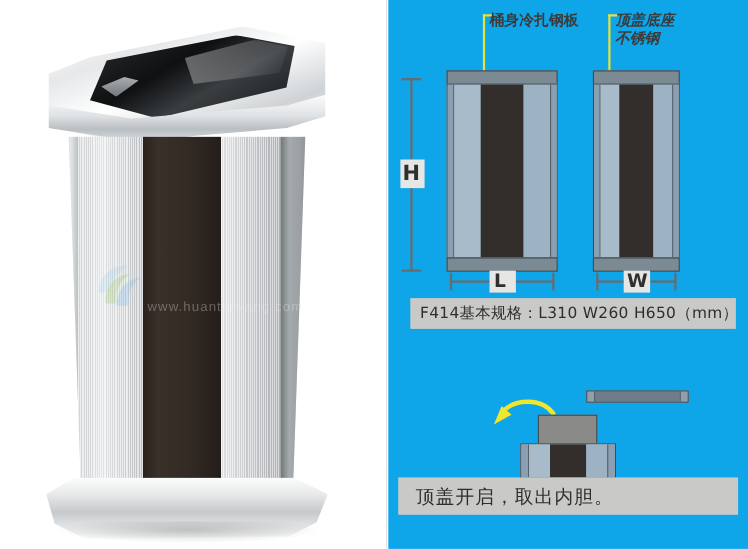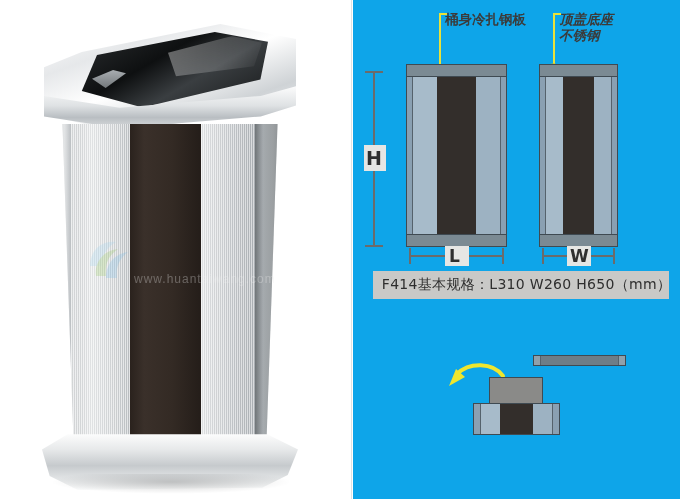--- a/index.html
+++ b/index.html
@@ -352,15 +352,18 @@
     <div class="liner"></div>
 
     <div class="base-unit">
       <div class="bu-e"></div>
       <div class="bu-l"></div>
       <div class="bu-d"></div>
       <div class="bu-l2"></div>
       <div class="bu-e2"></div>
     </div>
 
+    <div class="cap-bar">
+      <span class="cap-text">顶盖开启，取出内胆。</span>
+    </div>
 
   </div>
 </div>
 
 </body></html>

